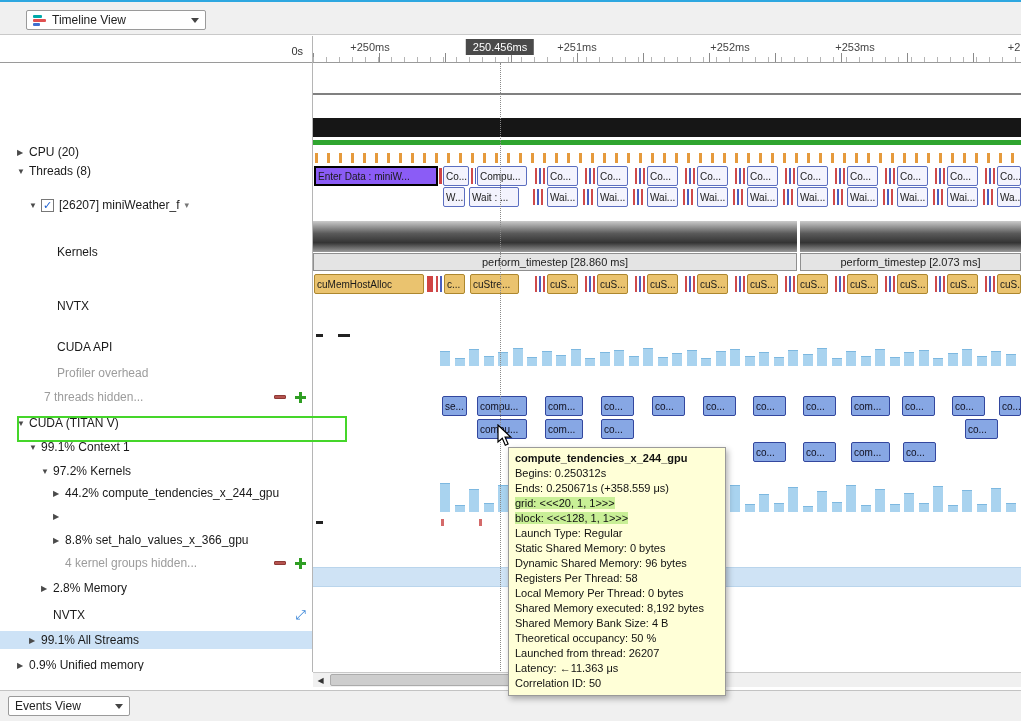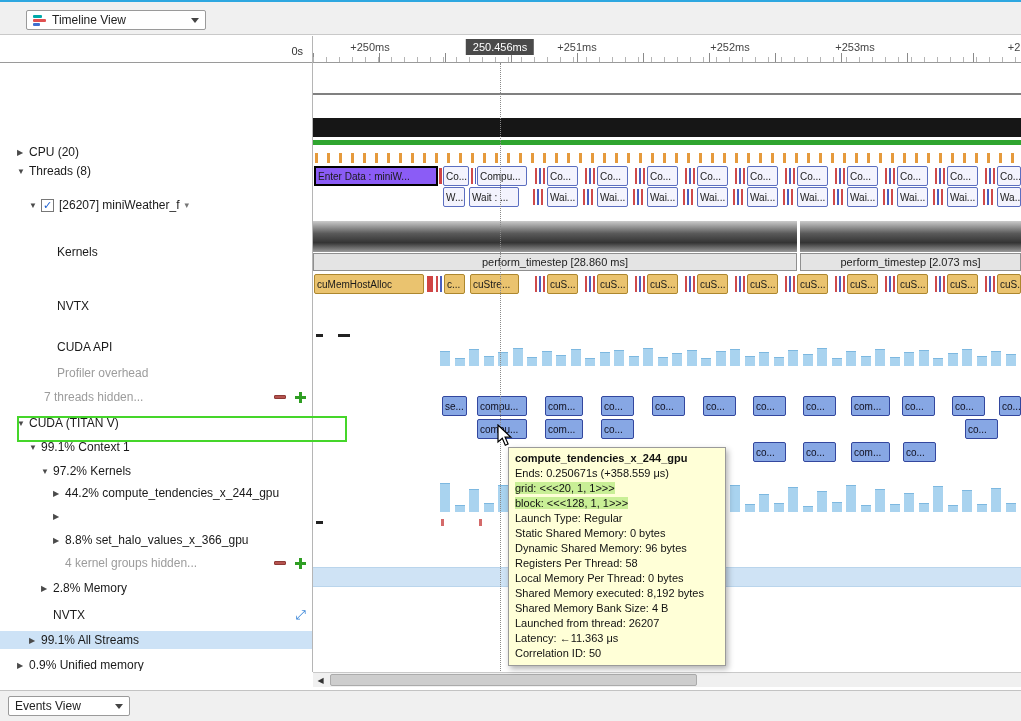--- a/index.html
+++ b/index.html
@@ -420,30 +420,32 @@
   <div class="bottombar">
     <div class="dropdown dd-events">
       <span>Events View</span>
       <span class="dd-arrow"></span>
     </div>
   </div>
 
   <div class="tooltip">
     <div class="tt-title">compute_tendencies_x_244_gpu</div>
     <div>
+        <div class="tt-line">Begins: 0.250312s</div>
         <div class="tt-line">Ends: 0.250671s (+358.559 μs)</div>
         <div class="tt-line"><span class="hl">grid:  &lt;&lt;&lt;20, 1, 1&gt;&gt;&gt;</span></div>
         <div class="tt-line"><span class="hl">block: &lt;&lt;&lt;128, 1, 1&gt;&gt;&gt;</span></div>
         <div class="tt-line">Launch Type: Regular</div>
         <div class="tt-line">Static Shared Memory: 0 bytes</div>
         <div class="tt-line">Dynamic Shared Memory: 96 bytes</div>
         <div class="tt-line">Registers Per Thread: 58</div>
         <div class="tt-line">Local Memory Per Thread: 0 bytes</div>
         <div class="tt-line">Shared Memory executed: 8,192 bytes</div>
         <div class="tt-line">Shared Memory Bank Size: 4 B</div>
+        <div class="tt-line">Theoretical occupancy: 50 %</div>
         <div class="tt-line">Launched from thread: 26207</div>
         <div class="tt-line">Latency: ←11.363 μs</div>
         <div class="tt-line">Correlation ID: 50</div>
       </div>
   </div>
 
   <svg class="mouse" width="22" height="24" viewBox="0 0 22 24">
     <path d="M4,1 L4,18 L8.3,14.3 L11.3,21.2 L14.1,20 L11.1,13.2 L16.8,13.2 Z" fill="#fff" stroke="#000" stroke-width="1.2"></path>
   </svg>
 </div>

